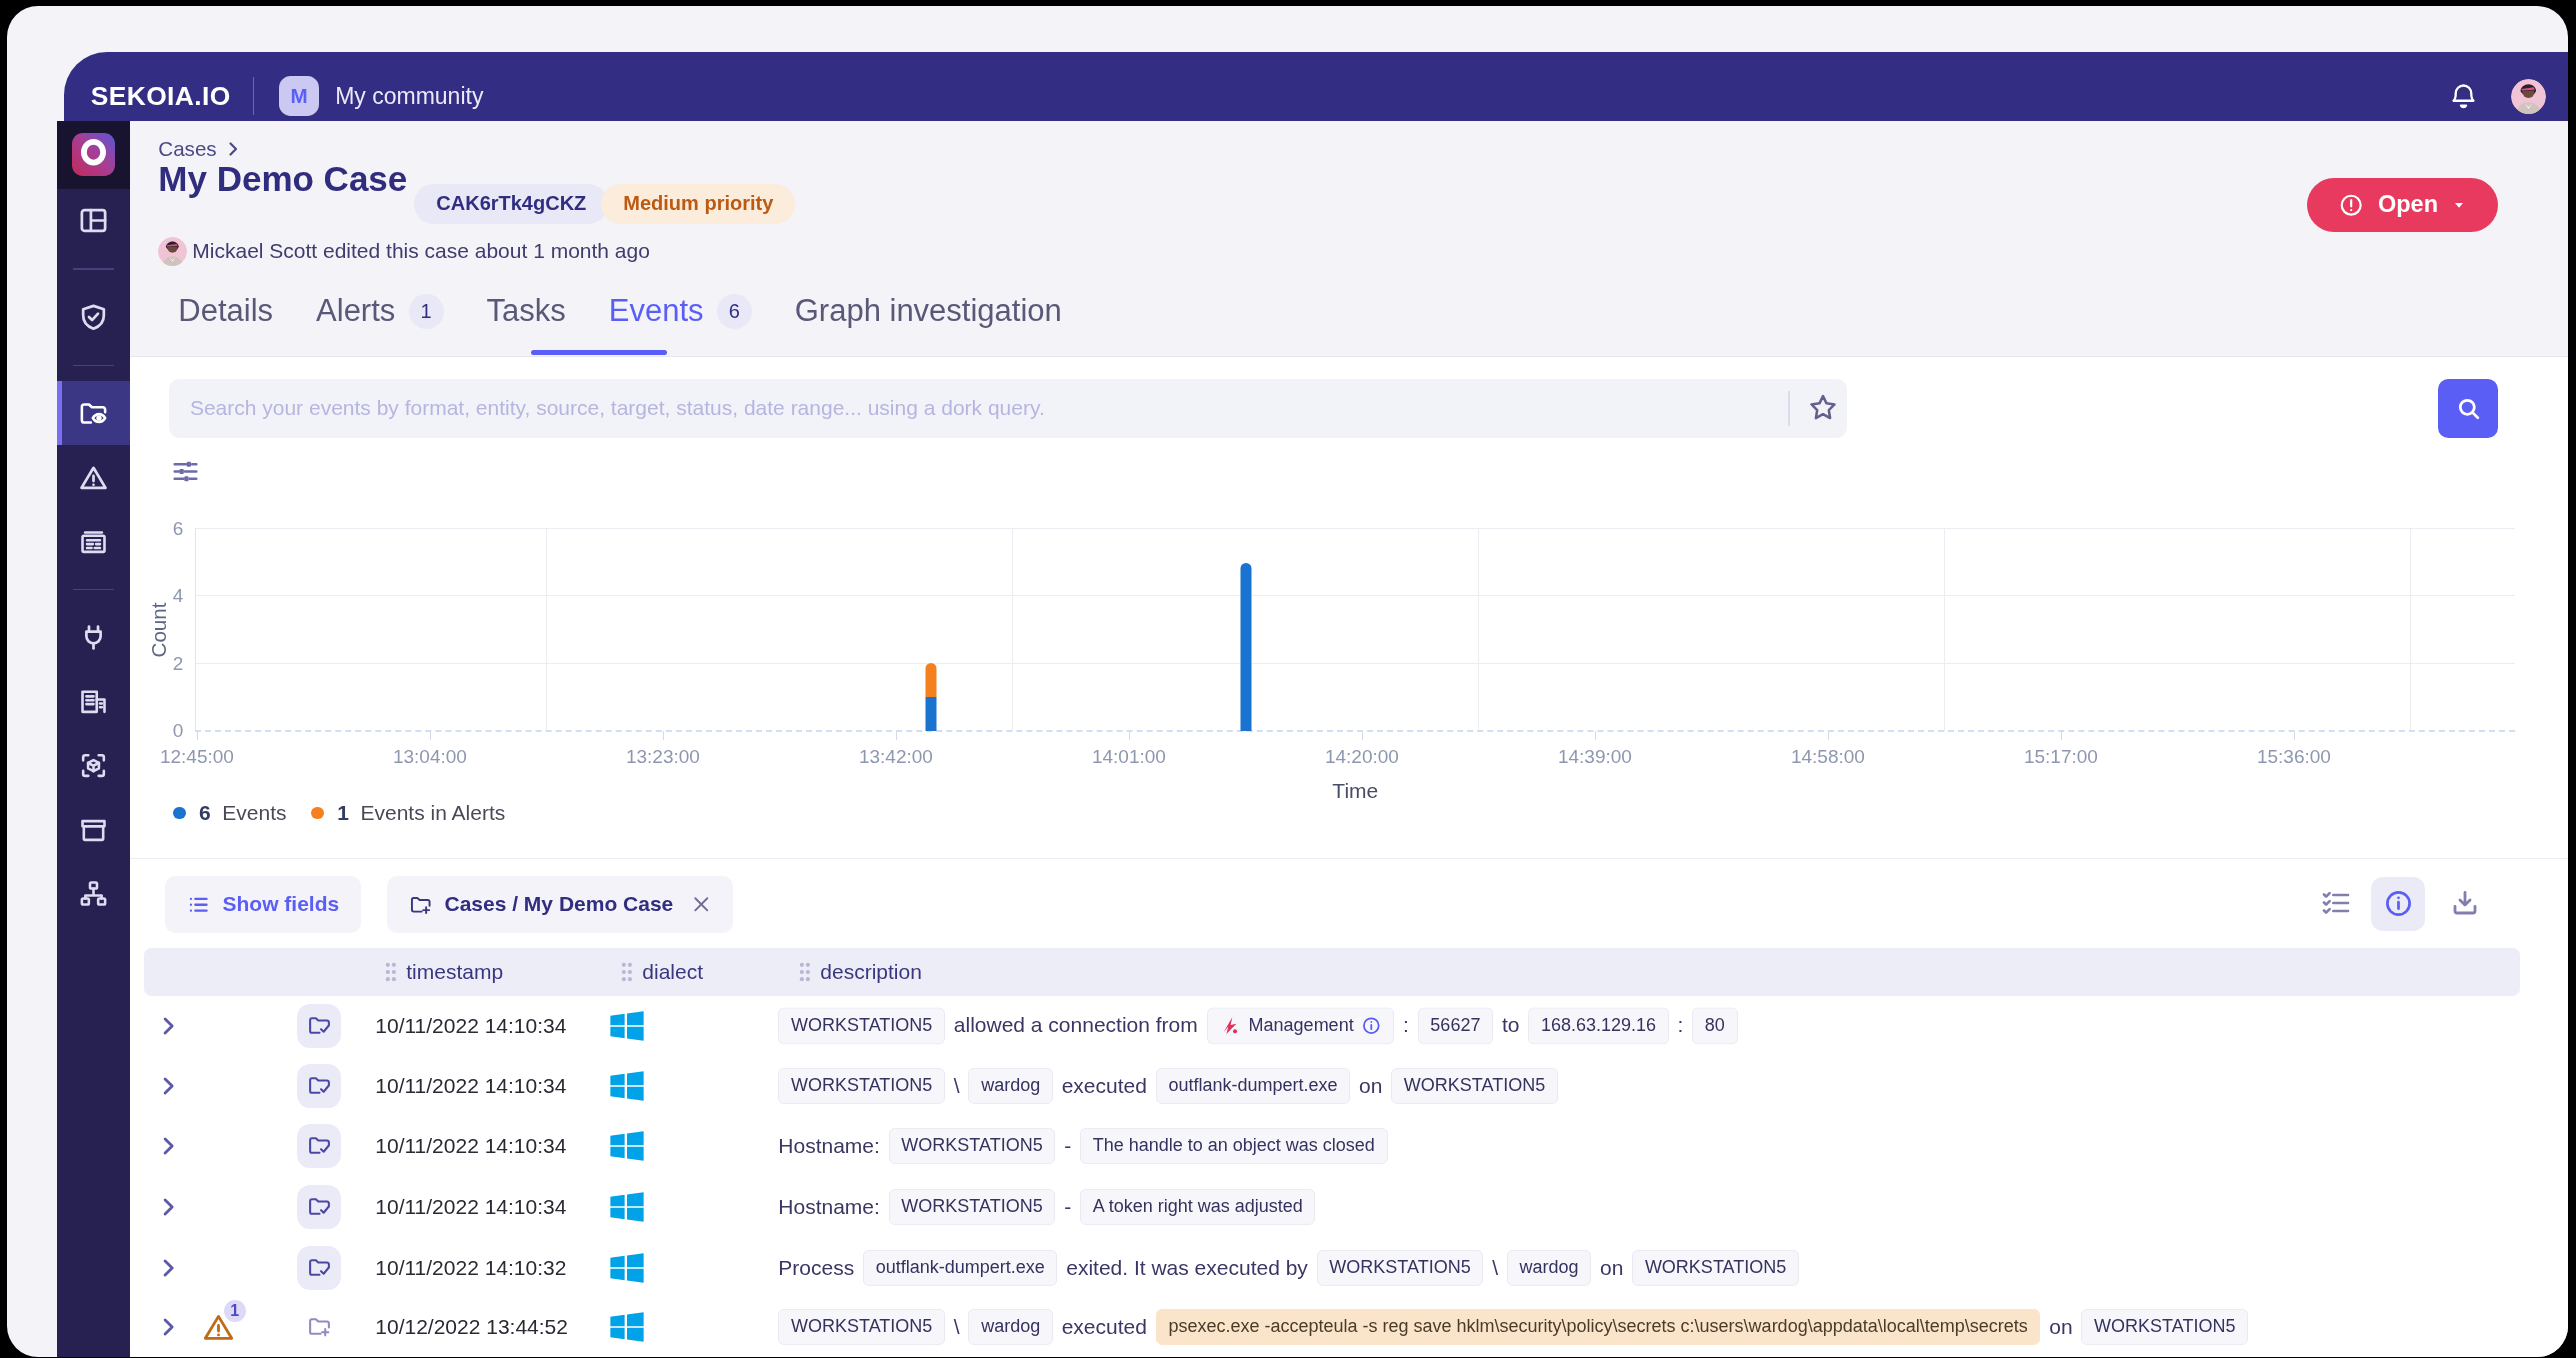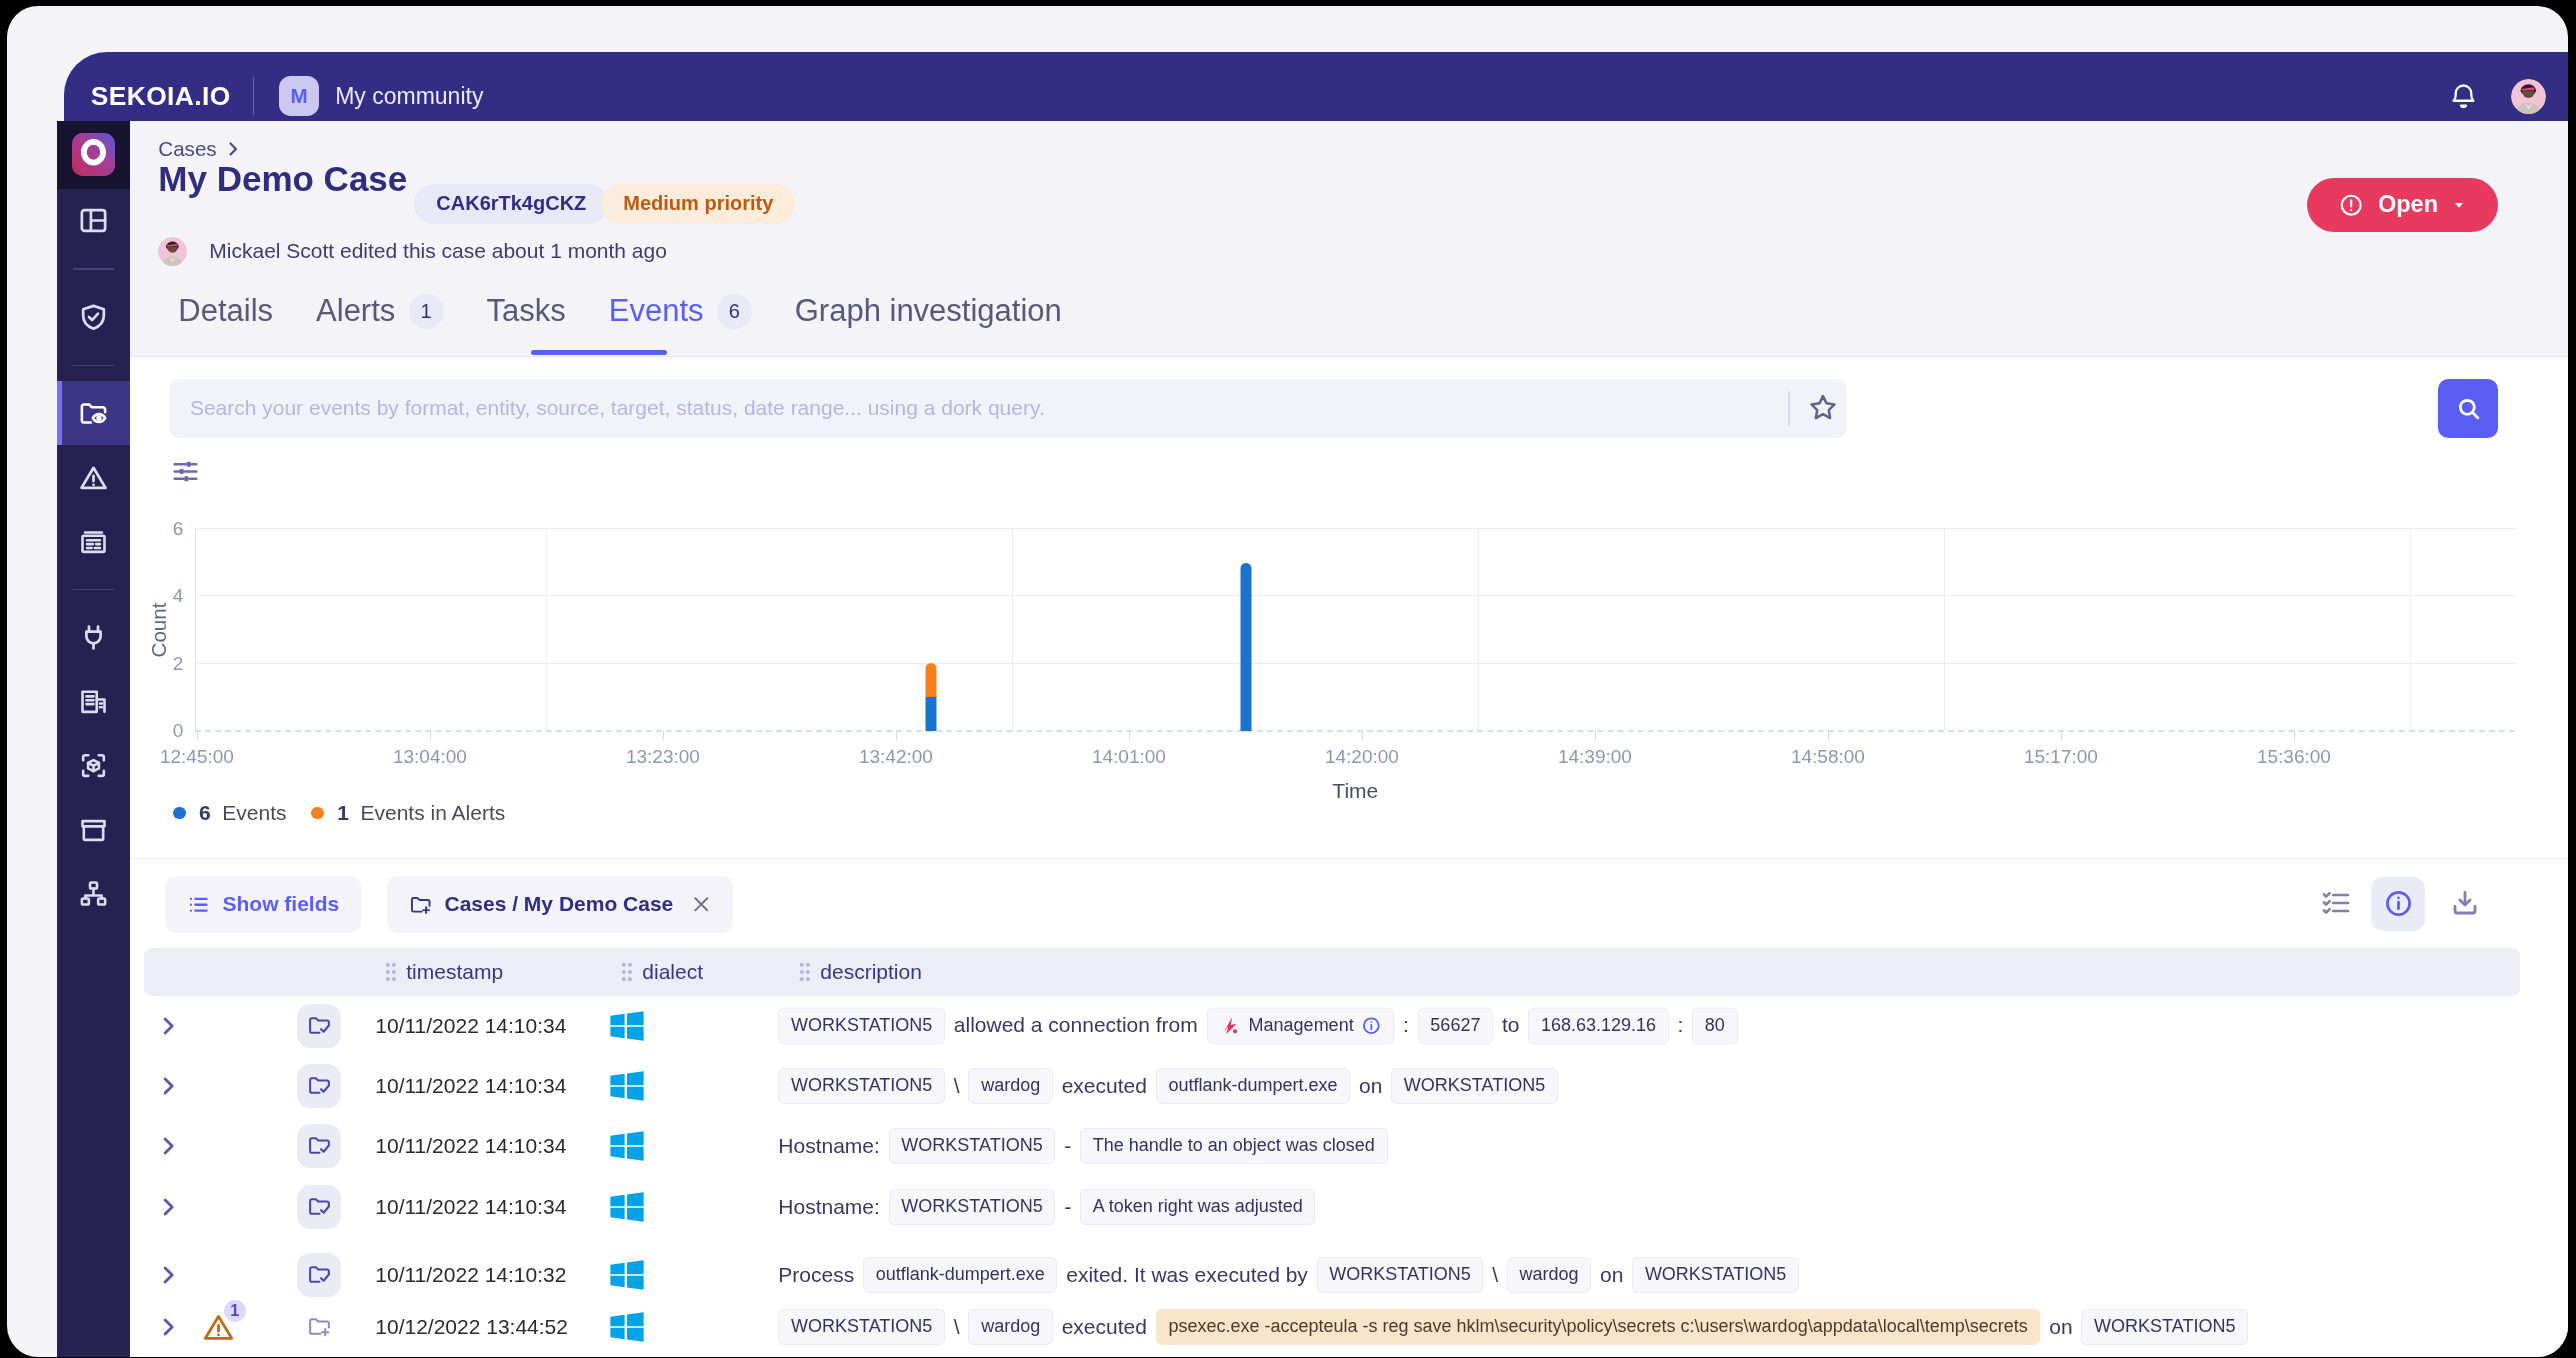--- a/index.html
+++ b/index.html
@@ -48,21 +48,21 @@
   .badge { position:absolute; top:63px; height:40px; border-radius:20px; padding:0 22px;
            display:flex; align-items:center; font-size:20px; font-weight:bold; }
   .badge-id { left:284px; background:#e8e8f7; color:#312e81; }
   .badge-priority { left:471px; background:#fcecdc; color:#bc5a12; }
   .open-btn { position:absolute; left:2177px; top:57px; width:191px; height:54px; border-radius:27px;
               background:#e8395f; display:flex; align-items:center; justify-content:center; gap:13.2px;
               color:#fff; cursor:pointer; }
   .open-btn .ob-icon { width:26.4px; height:26.4px; display:flex; }
   .open-btn .ob-label { font-size:23.5px; font-weight:bold; }
   .open-btn .ob-caret { width:16px; height:16px; display:flex; }
-  .byline { position:absolute; left:28px; top:116px; display:flex; align-items:center; gap:22px;text-align:right; }
+  .byline { position:absolute; left:28px; top:116px; display:flex; align-items:center; gap:5px;text-align:right; }
   .byline-avatar { width:29px; height:29px; border-radius:50%; overflow:hidden; display:flex; }
   .byline-text { font-size:21px; color:#3f3c6e; }
 
   .tabs { position:absolute; left:48px; top:170px; display:flex; gap:43px; align-items:center; height:41px; }
   .tab { display:flex; align-items:center; gap:13.2px; cursor:pointer; }
   .tab-label { font-size:31px; color:#5a5878; }
   .tab.active .tab-label { color:#5a5ef5; }
   .tab-badge { width:35px; height:35px; border-radius:50%; background:#e9e8f6; color:#312e81;
                font-size:20px; display:flex; align-items:center; justify-content:center; }
   .tab-underline { position:absolute; top:229px; height:5.1px; border-radius:2.9px; background:#5a5ef5; }
@@ -642,21 +642,21 @@
               <path fill="#00a2e8" d="M3 11l18-2.5V23H3zM24 8.2L45 5.3V23H24zM3 25h18v14.5L3 37zM24 25h21v17.7L24 39.8z"></path>
             </svg>
           </span>
           <span class="row-desc">
             <span class="seg-text">Hostname:</span>
             <span class="chip">WORKSTATION5</span>
             <span class="seg-text">-</span>
             <span class="chip">A token right was adjusted</span>
           </span>
         </div>
-        <div class="t-row" style="top: 249px; padding-left: 44px;">
+        <div class="t-row" style="top: 242px; padding-left: 44px;">
           <span class="row-chevron">
             <svg viewBox="0 0 16 16" fill="none" stroke="currentColor" stroke-width="2.2" stroke-linecap="round" stroke-linejoin="round">
               <path d="M5.5 2.5L11 8l-5.5 5.5"></path>
             </svg>
           </span>
           <span class="row-folder boxed">
             <svg viewBox="0 0 24 24" fill="none" stroke="currentColor" stroke-width="2" stroke-linecap="round" stroke-linejoin="round">
               <path d="M21 12V9a1.8 1.8 0 0 0-1.8-1.8h-8.4L8.5 5H4.8A1.8 1.8 0 0 0 3 6.8v10.4A1.8 1.8 0 0 0 4.8 19H12"></path>
               <path d="M13.5 15.5l2.5 2.5 4.5-5.5"></path>
             </svg>

